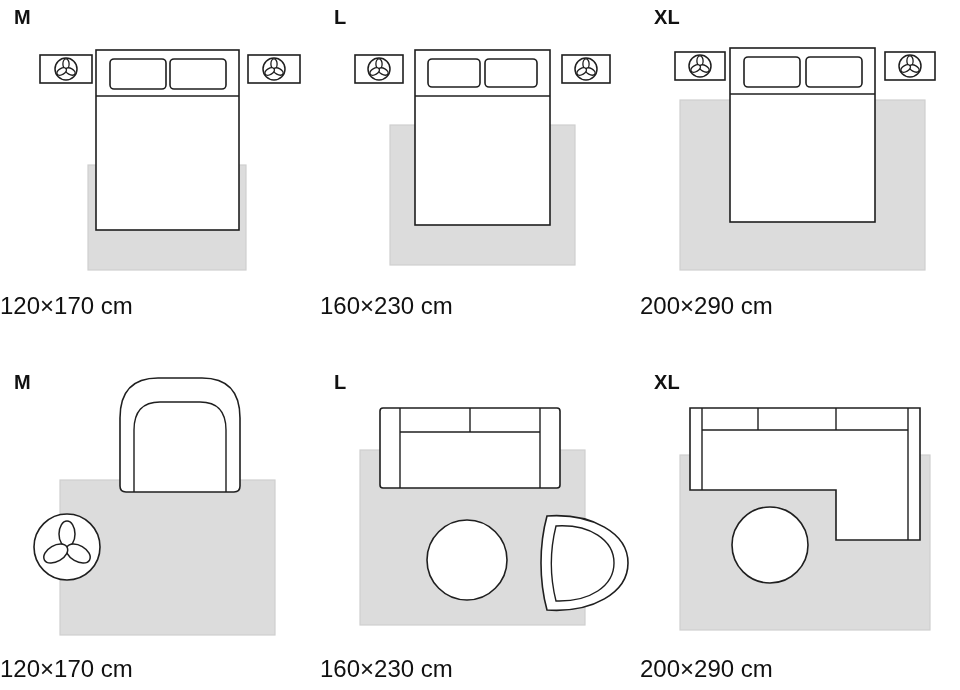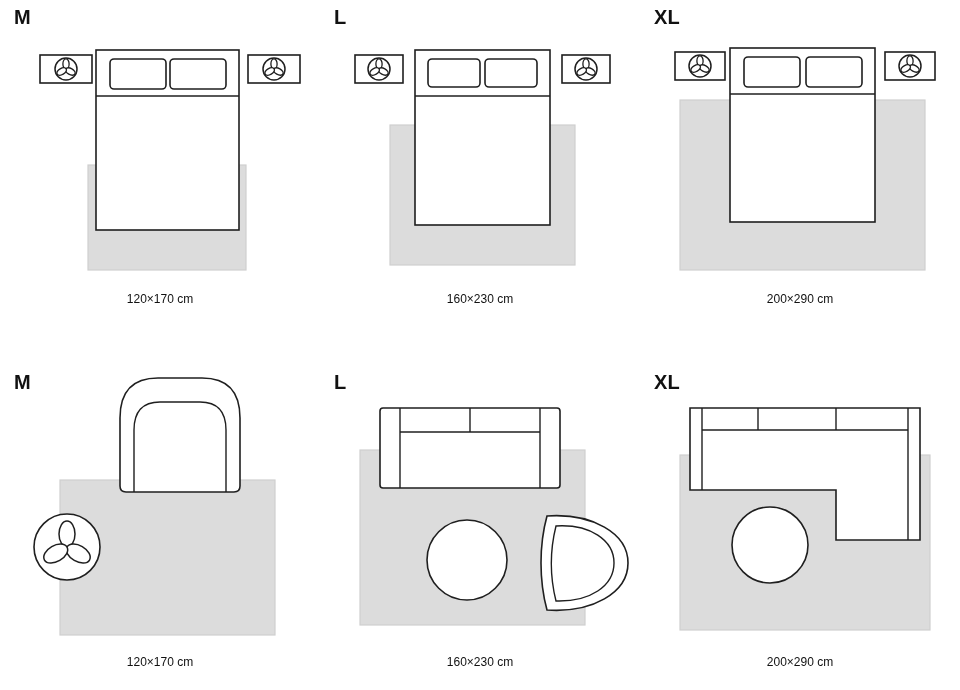--- a/index.html
+++ b/index.html
@@ -13,21 +13,21 @@
   body{font-family:"Liberation Sans", sans-serif;color:var(--text);}
   .board{width:960px;height:690px;background:#ffffff;position:relative;overflow:hidden;}
   .grid{display:grid;grid-template-columns:repeat(3,320px);grid-template-rows:345px 345px;width:960px;height:690px;}
   .panel{position:relative;}
   .size-label{position:absolute;left:14px;font-size:20px;font-weight:700;letter-spacing:.2px;}
   .row1 .size-label{top:6px;}
   .row2 .size-label{top:26px;}
   .illustration{position:absolute;left:0;display:block;}
   .row1 .illustration{top:40px;}
   .row2 .illustration{top:25px;}
-  .caption{position:absolute;left:0;width:100%;text-align:center;font-size:12px;font-weight:400;}
+  .caption{position:absolute;left:0;width:100%;font-size:24px;font-weight:400;}
   .row1 .caption{top:292px;}
   .row2 .caption{top:310px;}
   .rug-style{fill:var(--rug);stroke:var(--rug-edge);stroke-width:1.2;}
   .furn{fill:#ffffff;stroke:var(--outline);stroke-width:1.6;}
   .furn-line{fill:none;stroke:var(--outline);stroke-width:1.4;}
 </style>
 </head>
 <body>
 
 <svg width="0" height="0" style="position:absolute" aria-hidden="true">

